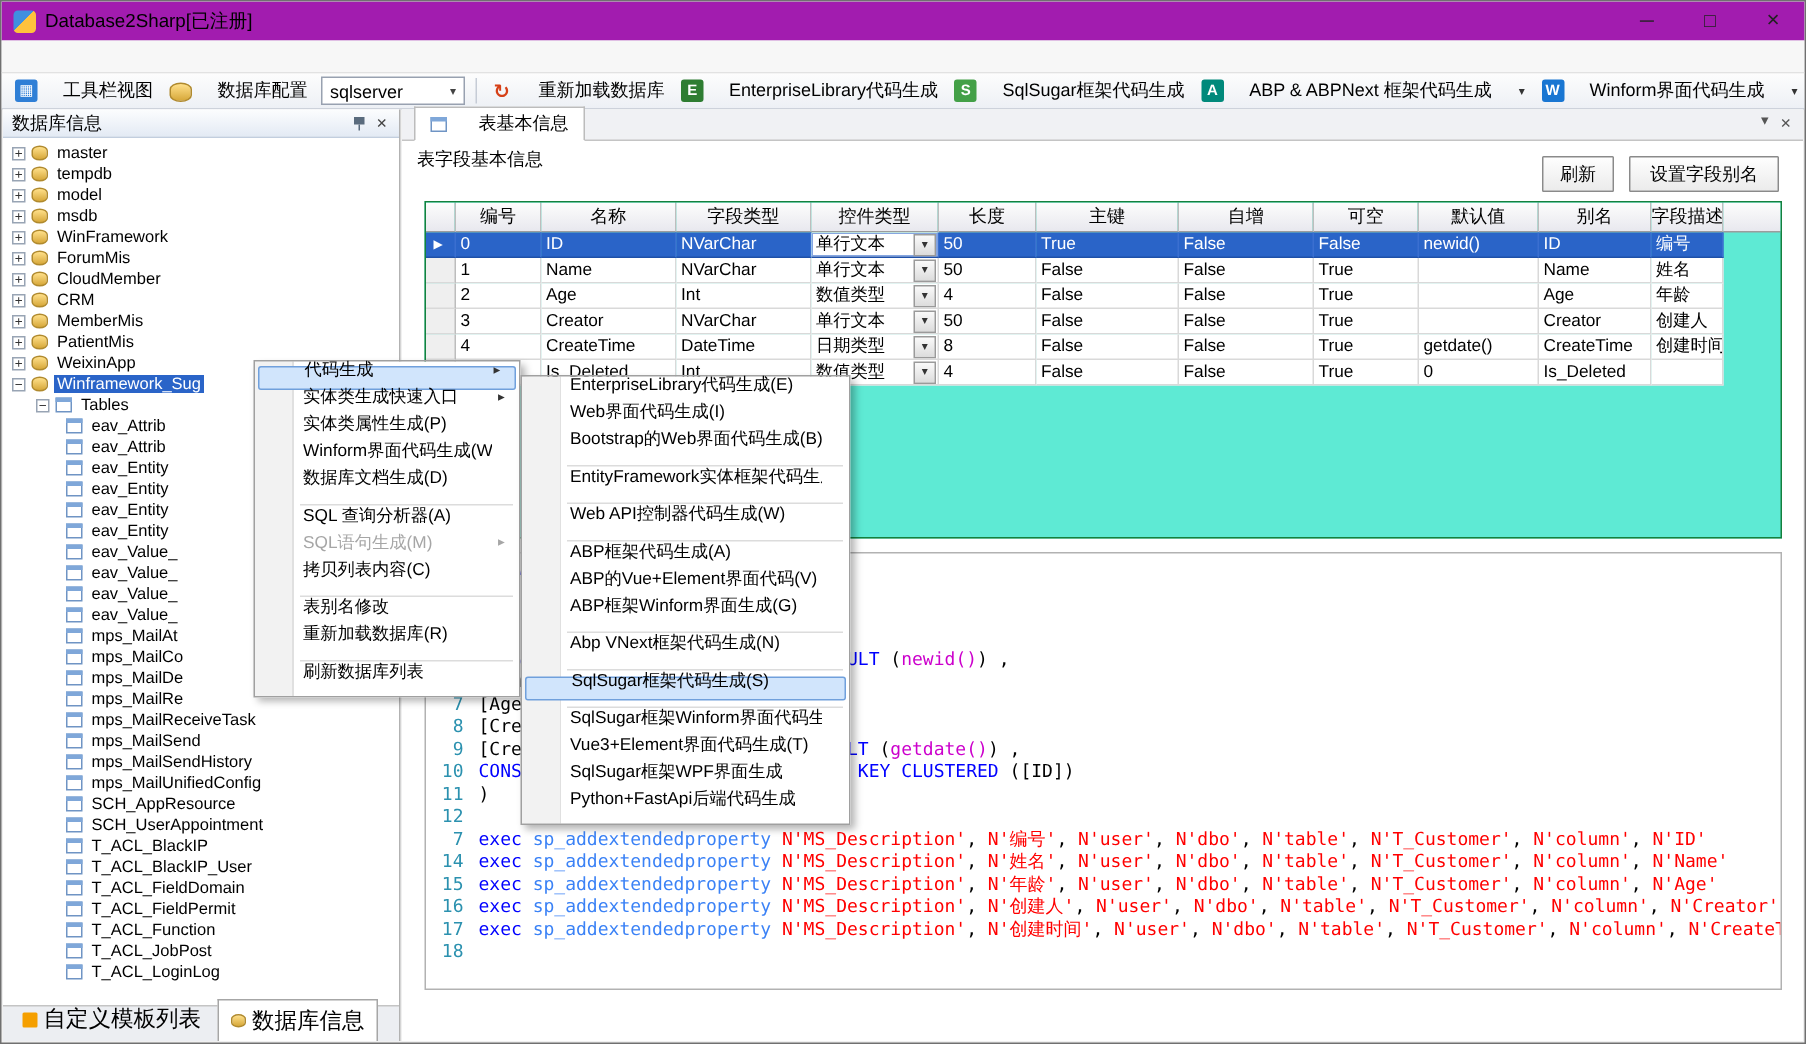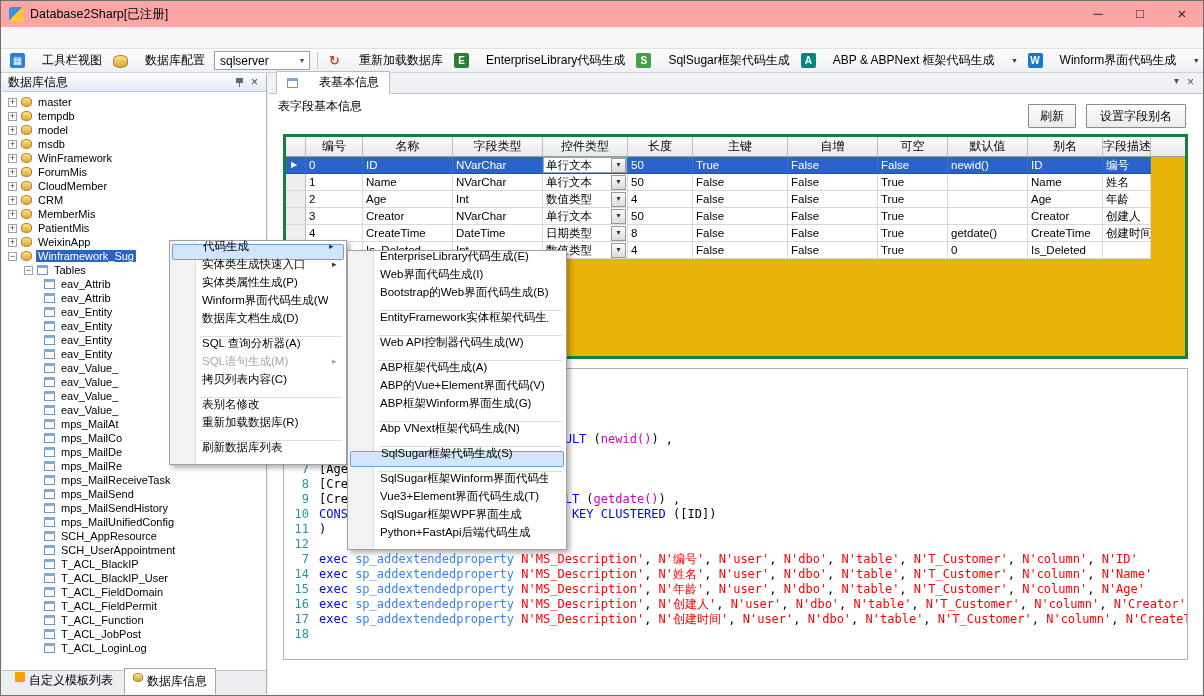--- a/index.html
+++ b/index.html
@@ -1,21 +1,21 @@
 <!DOCTYPE html>
 <html><head>
 <meta charset="utf-8">
 <style>
   *{margin:0;padding:0;box-sizing:border-box}
   html,body{background:#d4d4d4}
   .win{position:relative;width:1204px;height:696px;background:#f0f0f0;border:1px solid #707070;
        font-family:"Liberation Sans","DejaVu Sans",sans-serif;font-size:12px;color:#000;overflow:hidden}
 
   
-  .titlebar{position:absolute;top:0;left:0;right:0;height:26px;background:#fca5a5;display:flex;align-items:center;padding-left:8px}
+  .titlebar{position:absolute;top:0;left:0;right:0;height:26px;background:#a21caf;display:flex;align-items:center;padding-left:8px}
   .app-icon{width:15px;height:15px;border-radius:3px;flex:none;margin-right:6px;
             background:linear-gradient(135deg,#3f8fe0 0 45%,#ffc23d 45% 100%)}
   .win-title{flex:1;font-size:12.5px;white-space:nowrap}
   .win-ctrl{width:42px;height:26px;text-align:center;line-height:25px;color:#222;font-size:13px}
   .ctrl-min::before{content:"─"}.ctrl-max::before{content:"□"}.ctrl-close::before{content:"×";font-size:15px}
 
   
   .menubar{position:absolute;top:26px;left:0;right:0;height:22px;background:#f7f7f7;border-bottom:1px solid #e2e2e2;
            display:flex;align-items:center;padding-left:6px}
   .mbi{padding:2px 12px;white-space:nowrap}
@@ -54,41 +54,41 @@
        color:#333;margin:0 4px 0 2px;flex:none}
   .db-ico{width:11px;height:10px;background:linear-gradient(#ffe08a,#d7a83a);border:1px solid #b08a2e;border-radius:50%/35%;margin-right:4px;flex:none}
   .tbl-ico{width:11px;height:10px;background:#fff;border:1px solid #6f94c4;margin-right:4px;flex:none;position:relative}
   .tbl-ico::before{content:"";position:absolute;left:-1px;right:-1px;top:-1px;height:3px;background:#7fa7d9}
   .tlabel{padding:0 2px}
   .tnode.seln .tlabel{background:#2a64c8;color:#fff}
   .tnode.tables{padding-left:20px}
   .tnode.leaf{padding-left:42px}
   .lp-tabs{position:absolute;bottom:0;left:0;right:0;height:24px;background:#eceef2;border-top:1px solid #c4c4c4;
            display:flex;align-items:flex-end;padding-left:4px;gap:2px}
-  .lp-tab{display:flex;align-items:flex-start;gap:4px;padding:4px 8px;font-size:12px;border:1px solid transparent;white-space:nowrap}
+  .lp-tab{display:flex;align-items:center;gap:4px;padding:4px 8px;font-size:15px;border:1px solid transparent;white-space:nowrap}
   .lp-tab .lp-tab-ico{width:10px;height:10px;background:#f59f00;border-radius:1px;flex:none}
   .lp-tab.active{background:#fff;border:1px solid #a6a6a6;border-bottom:none}
   .lp-tab.active .lp-tab-ico{background:linear-gradient(#ffe08a,#d7a83a);border:1px solid #b08a2e;border-radius:50%/35%;height:9px}
 
   
   .main{position:absolute;top:72px;left:267px;right:1px;bottom:1px;background:#fff}
   .tabstrip{position:absolute;top:0;left:0;right:0;height:21px;background:#f0f1f4;border-bottom:1px solid #c4c4c4;
             display:flex;align-items:flex-end;padding-left:8px}
   .mtab{display:flex;align-items:center;gap:17px;background:#fff;border:1px solid #bcbcbc;border-bottom:1px solid #fff;
         padding:2px 10px;margin-bottom:-1px;white-space:nowrap}
   .strip-btns{margin-left:auto;display:flex;gap:8px;margin-right:8px;margin-bottom:4px;color:#555}
   .sbtn{font-size:10px}.sbtn-dd::before{content:"▾"}.sbtn-x::before{content:"×";font-size:12px}
   .section-title{position:absolute;top:25px;left:10px}
   .btn{position:absolute;top:31px;height:24px;background:linear-gradient(#fefefe,#ebebeb);border:1px solid #8a8a8a;
        text-align:center;line-height:22px;border-radius:1px}
   #btn-refresh{right:126px;width:48px}
   #btn-alias{right:16px;width:100px}
 
   
-  .grid{position:absolute;left:15px;top:61px;width:905px;height:225px;background:#eab308;border:3px solid #15803d;
+  .grid{position:absolute;left:15px;top:61px;width:905px;height:225px;background:#5eead4;border:1px solid #15803d;
         overflow:hidden;font-size:11.5px}
   .ghead{display:flex;height:20px;width:100%}
   .gh{background:linear-gradient(#fdfdfd,#e8e8ee);border-right:1px solid #bdbdbd;border-bottom:1px solid #9c9c9c;
       text-align:center;line-height:19px;overflow:hidden;white-space:nowrap;font-size:12px;flex:none}
   .gh.fill{flex:1;border-right:none}
   .grow{display:flex;height:17px;width:865px}
   .gc{background:#fff;border-right:1px solid #d9d9d9;border-bottom:1px solid #d9d9d9;line-height:16px;
       padding:0 3px;overflow:hidden;white-space:nowrap;flex:none}
   .gc.ci{background:#efefef;border-right:1px solid #bdbdbd;padding:0;position:relative}
   .grow.sel .gc{background:#2a64c8;color:#fff;border-right-color:#3a6fd0;border-bottom-color:#1e50a8}

